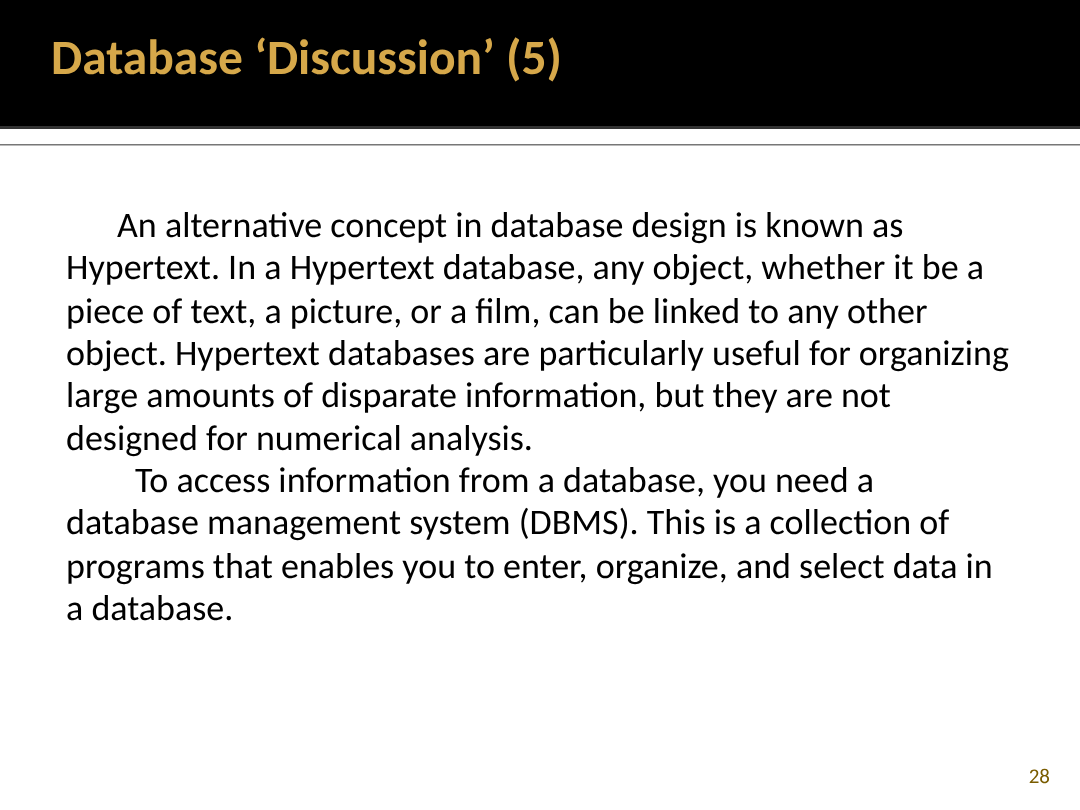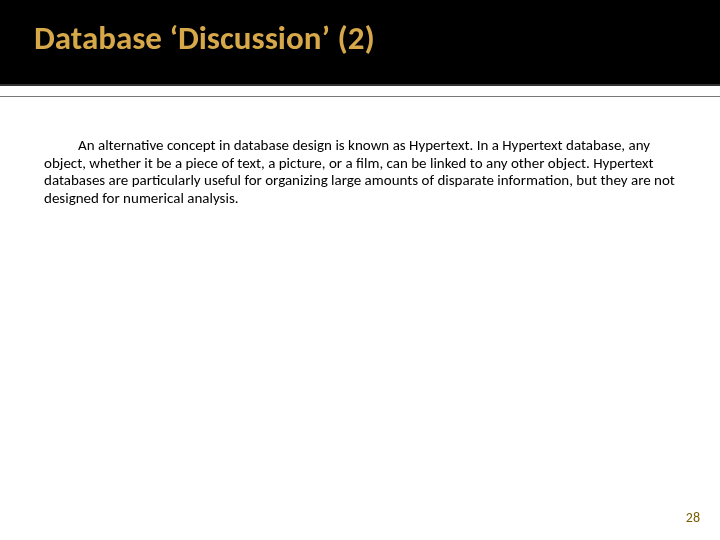--- a/index.html
+++ b/index.html
@@ -25,21 +25,21 @@
   }
   .divider {
     width: 100%;
     height: 1px;
     background: #777;
     margin-top: 10px;
   }
   .content {
     padding: 40px 44px 0 44px;
     color: #000000;
-    font-size: 15px;
+    font-size: 24px;
     line-height: 1.18;
   }
   .content p {
     margin: 0;
   }
   .indent {
     display: inline-block;
     width: 34px;
   }
   .indent2 {
@@ -51,21 +51,22 @@
     bottom: 14px;
     right: 20px;
     font-size: 14px;
     color: #7a5c00;
   }
 </style>
 </head>
 <body>
 
 <div class="title-band">
-  <h1>Database ‘Discussion’ (2)</h1>
+  <h1>Database ‘Discussion’ (5)</h1>
 </div>
 <div class="divider"></div>
 
 <div class="content">
   <p><span class="indent"></span><span>An alternative concept in database design is known as Hypertext. In a Hypertext database, any object, whether it be a piece of text, a picture, or a film, can be linked to any other object. Hypertext databases are particularly useful for organizing large amounts of disparate information, but they are not designed for numerical analysis.</span></p>
+  <p><span class="indent2"></span><span>To access information from a database, you need a database management system (DBMS). This is a collection of programs that enables you to enter, organize, and select data in a database.</span></p>
 </div>
 
 <div class="page-num">28</div>
 
 </body></html>

